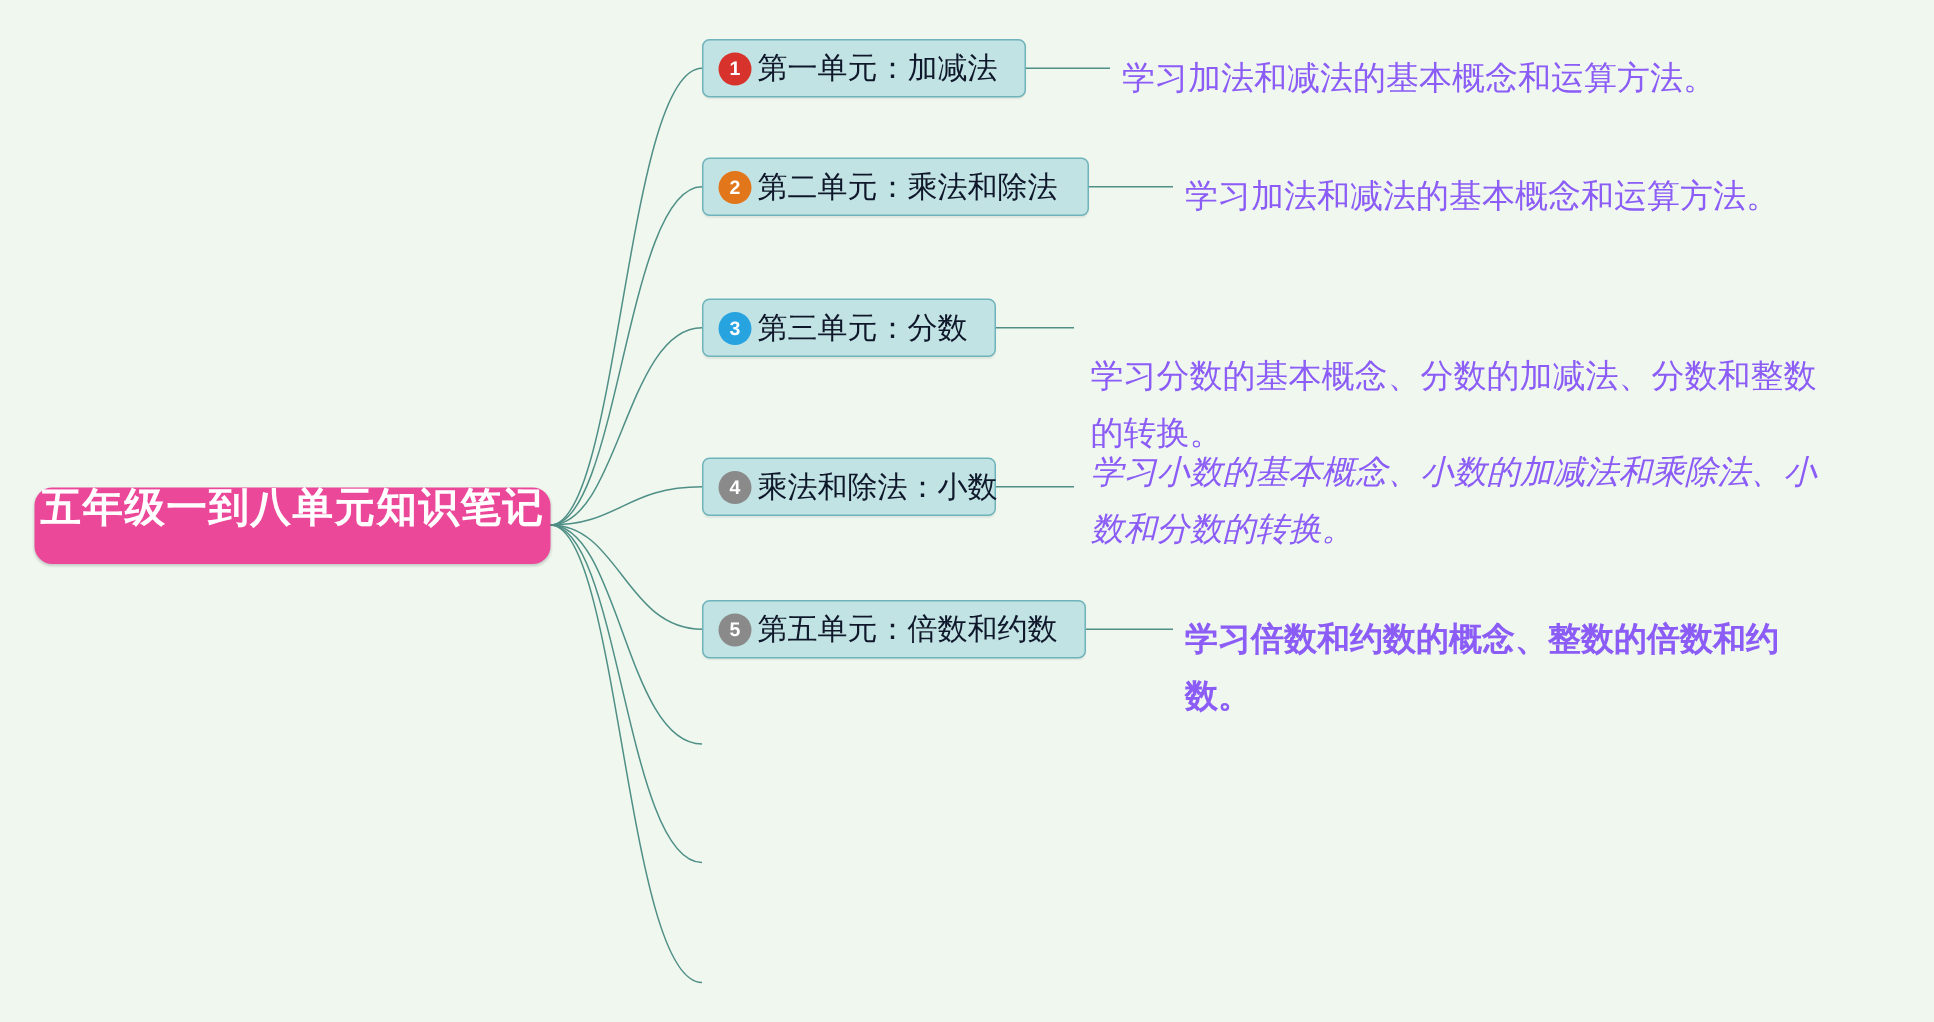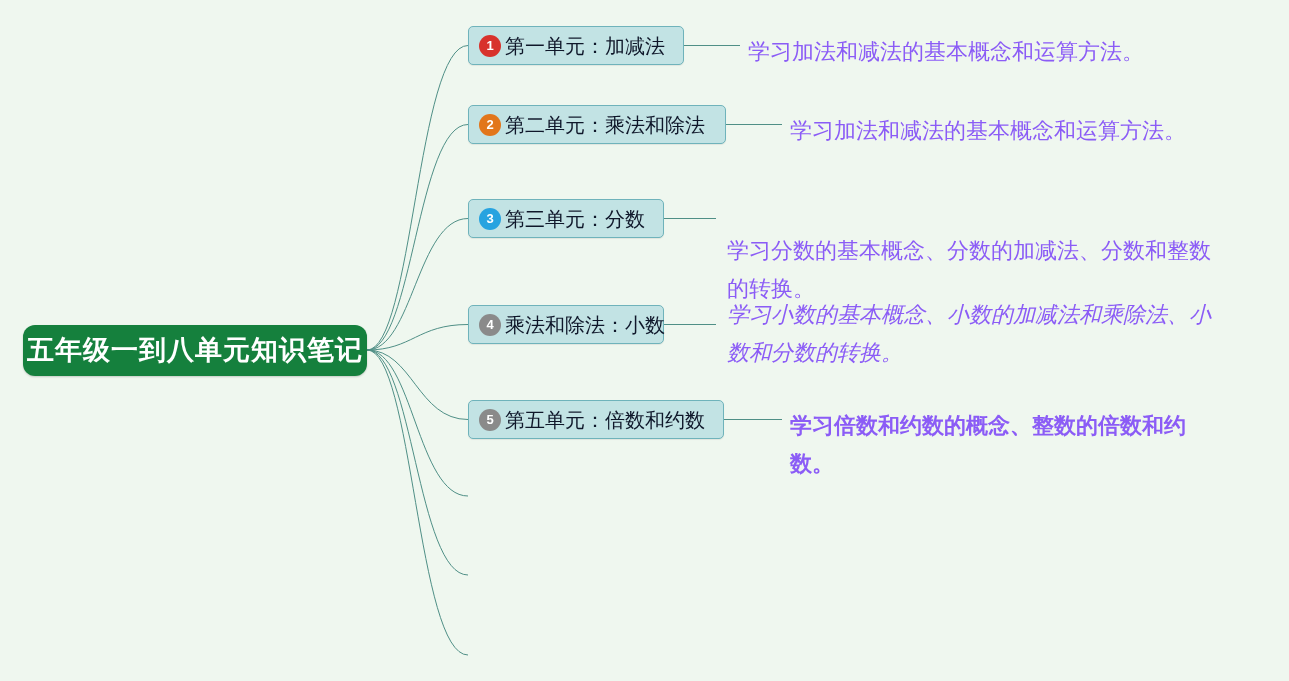--- a/index.html
+++ b/index.html
@@ -29,24 +29,23 @@
     pointer-events: none;
   }
 
   
   .root-node {
     position: absolute;
     left: 23px;
     top: 325px;
     width: 344px;
     height: 51px;
-    background: #15803d;
+    background: #ec4899;
     border-radius: 12px;
     display: flex;
-    align-items: center;
     justify-content: center;
     box-shadow: 0 1px 2px rgba(0,0,0,0.18);
   }
   .root-label {
     color: #ffffff;
     font-size: 27px;
     font-weight: bold;
     letter-spacing: 1px;
     white-space: nowrap;
     line-height: 1;

